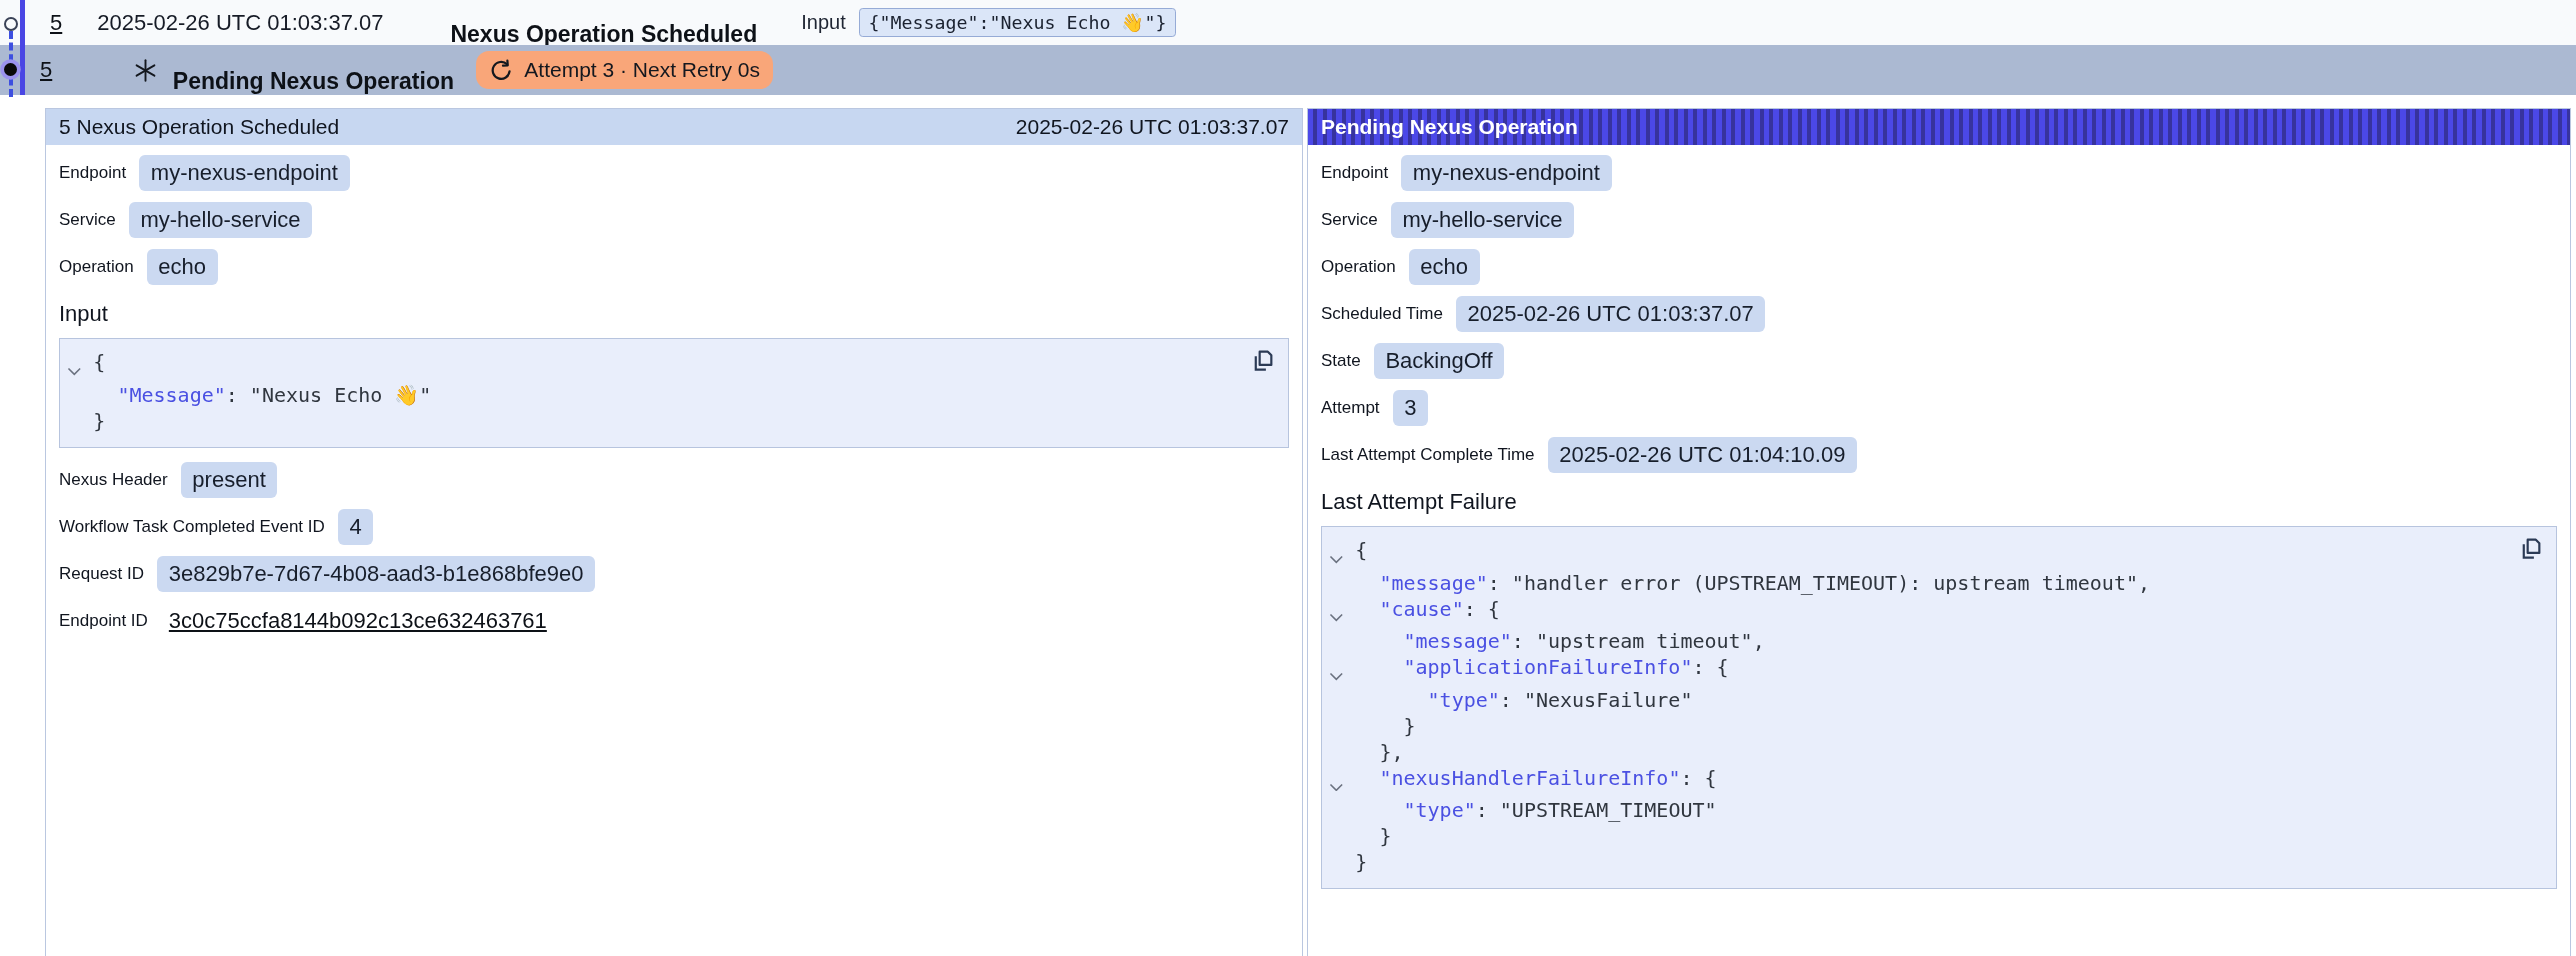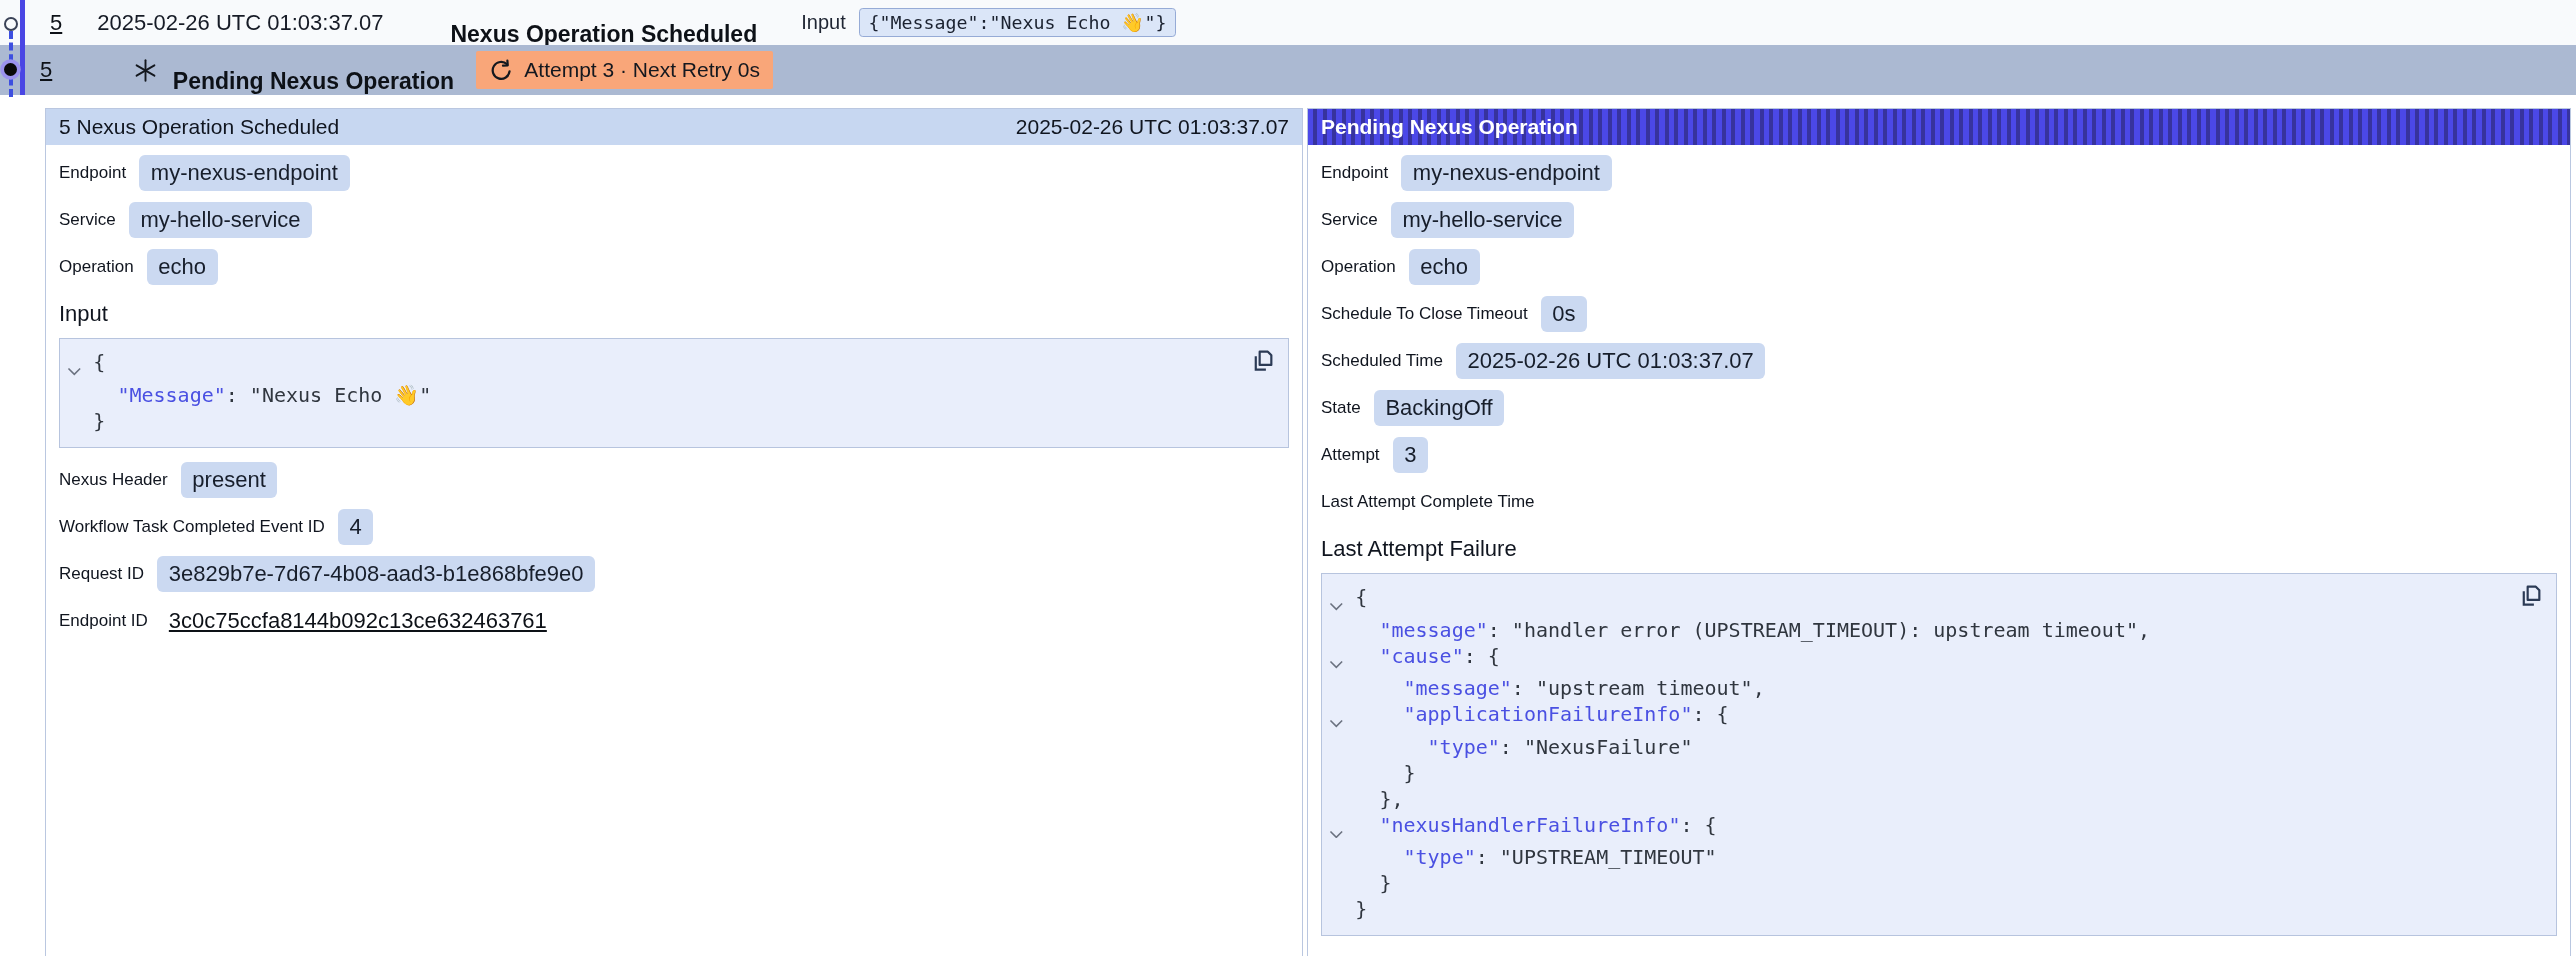--- a/index.html
+++ b/index.html
@@ -6,21 +6,21 @@
   #stage{position:relative;width:2576px;height:956px;overflow:hidden;background:#ffffff;}
 
   
   .ev-row1{position:absolute;left:0;top:0;width:2576px;height:45px;background:#f8fafc;display:flex;align-items:center;}
   .ev-row2{position:absolute;left:0;top:45px;width:2576px;height:50px;background:#abb9d2;display:flex;align-items:center;}
   .id-link{color:#0d1117;text-decoration:underline;font-size:22px;cursor:pointer;}
   .ev-time{font-size:22px;color:#161b26;}
   .ev-title{font-size:23px;font-weight:700;color:#0d1117;margin-top:23px;}
   .ev-input-label{font-size:20px;color:#1f2533;}
   .ev-input-chip{font-family:"DejaVu Sans Mono",monospace;font-size:18.3px;color:#1b2230;background:#dbe6f8;border:1.5px solid #96abd6;border-radius:3.7px;padding:2.9px 8.8px;white-space:pre;}
-  .retry-badge{display:flex;align-items:center;gap:10.3px;background:#f9a679;border-radius:2px;padding:6.6px 13px;font-size:21px;color:#14181f;}
+  .retry-badge{display:flex;align-items:center;gap:10.3px;background:#f9a679;border-radius:13px;padding:6.6px 13px;font-size:21px;color:#14181f;}
 
   
   .tl-bar{position:absolute;left:20px;top:0;width:5.1px;height:95px;background:#4a46e4;}
   .tl-dash{position:absolute;left:8.8px;top:31px;width:0;height:66px;border-left:4.4px dashed #3d4fe0;}
   .tl-circle-open{position:absolute;left:3.7px;top:17px;width:10.3px;height:10.3px;border:2.9px solid #3a4257;border-radius:50%;background:#f8fafc;}
   .tl-circle-filled{position:absolute;left:4.4px;top:63px;width:13px;height:13px;background:#0a0a0a;border-radius:50%;box-shadow:0 0 0 3.7px #9b93ee;}
 
   
   .panel{position:absolute;top:108px;bottom:0;background:#ffffff;border:1.5px solid #bac7e0;border-bottom:none;}
   .panel-left{left:45px;width:1256px;}
@@ -166,37 +166,34 @@
           </div>
           <div class="field">
             <span class="flabel">Service</span>
             <span class="chip">my-hello-service</span>
           </div>
           <div class="field">
             <span class="flabel">Operation</span>
             <span class="chip">echo</span>
           </div>
           <div class="field">
-            <span class="flabel">Schedule To Close Timeout</span>
-            <span class="chip">0s</span>
-          </div>
-          <div class="field">
             <span class="flabel">Scheduled Time</span>
             <span class="chip">2025-02-26 UTC 01:03:37.07</span>
           </div>
           <div class="field">
             <span class="flabel">State</span>
             <span class="chip">BackingOff</span>
           </div>
           <div class="field">
             <span class="flabel">Attempt</span>
             <span class="chip">3</span>
           </div>
           <div class="field">
             <span class="flabel">Last Attempt Complete Time</span>
+            <span class="chip">2025-02-26 UTC 01:04:10.09</span>
           </div>
         </div>
       <div class="sec-label">Last Attempt Failure</div>
       <div class="codeblock">
         <button class="copy-btn">
           <svg width="28" height="28" viewBox="0 0 36 36">
               <path d="M10 12 V29 H23" fill="none" stroke="#2b3a55" stroke-width="2.8"></path>
               <path d="M15 6 H25.5 L30 10.5 V23 H15 Z" fill="none" stroke="#2b3a55" stroke-width="2.8" stroke-linejoin="round"></path>
             </svg>
         </button>

